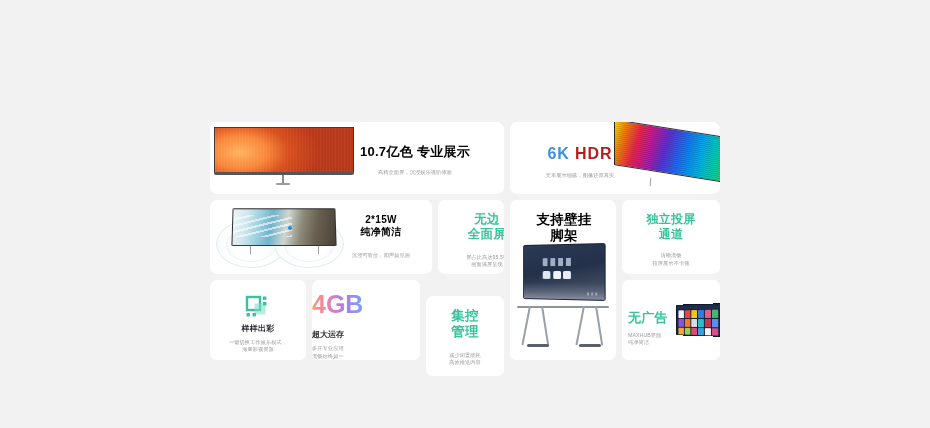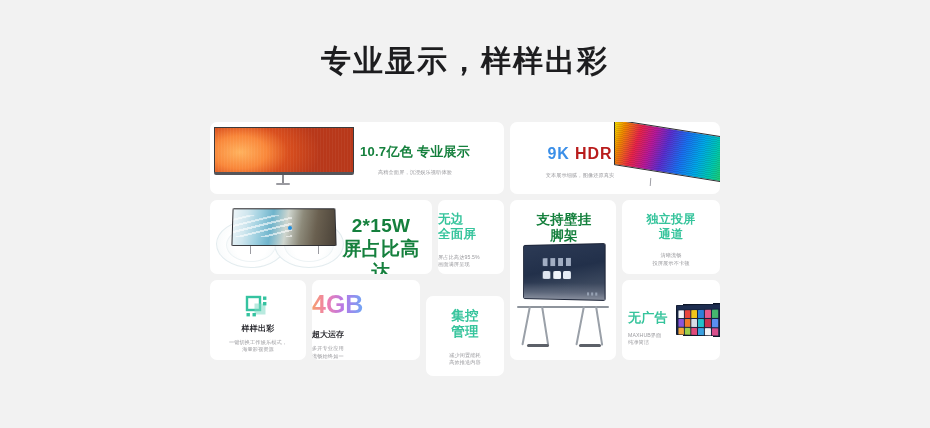--- a/index.html
+++ b/index.html
@@ -54,44 +54,44 @@
     font-weight:bold;
     line-height:1.22;
     letter-spacing:0.3px;
   }
   .sub{
     color:#9a9a9e;
     line-height:1.45;
     letter-spacing:0.1px;
     white-space:pre-line;
   }
-  .blue{color:#15803d;}
+  .blue{color:#000000;}
   .teal{color:#36c49c;}
 
   
   .c-color .txt{
     position:absolute;right:14px;top:22px;width:150px;text-align:center;
   }
   .c-color .head{font-size:13px;}
   .c-color .sub{font-size:5.2px;margin-top:9px;}
 
   
   .c-hdr .txt{position:absolute;left:18px;top:22px;width:104px;text-align:center;}
   .c-hdr .head{font-size:16px;letter-spacing:1px;}
   .c-hdr .head .k4{color:#3b8fe8;}
   .c-hdr .head .hdr{color:#b91c1c;margin-left:5px;}
   .c-hdr .sub{font-size:5.2px;margin-top:8px;}
 
   
   .c-audio .txt{position:absolute;right:8px;top:14px;width:86px;text-align:center;}
-  .c-audio .head{font-size:19px;}
+  .c-audio .head{font-size:10px;}
   .c-audio .sub{font-size:5.2px;margin-top:14px;}
 
   
-  .c-bezel .txt{position:absolute;left:0;top:12px;width:66px;text-align:left;}
+  .c-bezel .txt{position:absolute;left:16px;top:12px;width:66px;text-align:center;}
   .c-bezel .head{font-size:12.5px;}
   .c-bezel .sub{font-size:5.2px;margin-top:11px;}
 
   
   .c-mount .txt{position:absolute;left:8px;top:12px;width:92px;text-align:center;}
   .c-mount .head{font-size:13.5px;}
   .c-mount .sub{font-size:5.2px;margin-top:8px;}
 
   
   .c-cast .txt{position:absolute;left:0;top:12px;width:98px;text-align:center;}
@@ -226,41 +226,40 @@
   .adtv .topbar{position:absolute;left:0;top:0;width:100%;height:4px;background:#1d2d50;}
   .adtv .tiles{position:absolute;left:2px;top:5px;display:grid;
     grid-template-columns:repeat(6,6px);grid-auto-rows:8px;gap:1px;}
   .adtv .tiles i{display:block;border-radius:.5px;}
 </style>
 </head>
 <body>
 
 <div class="page">
 
-  <div class="page-title">专业显示，样样出彩</div>
 
   <div class="grid">
 
     <div class="card c-color">
       <div class="img tv1">
         <div class="screen"></div>
         <div class="bar"></div>
         <div class="stand"></div>
         <div class="foot"></div>
       </div>
       <div class="txt">
         <div class="head blue">10.7亿色 专业展示</div>
         <div class="sub">高精全面屏，沉浸娱乐视听体验</div>
       </div>
     </div>
 
     <div class="card c-hdr">
       <div class="txt">
         <div class="head">
-          <span class="k4">9K</span><span class="hdr">HDR</span>
+          <span class="k4">6K</span><span class="hdr">HDR</span>
         </div>
         <div class="sub">文本展示细腻，图像还原真实</div>
       </div>
       <div class="img tv2">
         <div class="screen"></div>
         <div class="stand"></div>
       </div>
     </div>
 
     <div class="card c-audio">
@@ -272,21 +271,21 @@
         <div class="screen">
             <div class="wave"></div>
           </div>
         <div class="dot"></div>
         <div class="leg l"></div>
         <div class="leg r"></div>
       </div>
       <div class="txt">
         <div class="head blue">
           <div>2*15W</div>
-          <div>屏占比高达</div>
+          <div>纯净简洁</div>
         </div>
         <div class="sub">沉浸可听位，闻声如见画</div>
       </div>
     </div>
 
     <div class="card c-bezel">
       <div class="txt">
         <div class="head teal">
           <div>无边</div>
           <div>全面屏</div>

